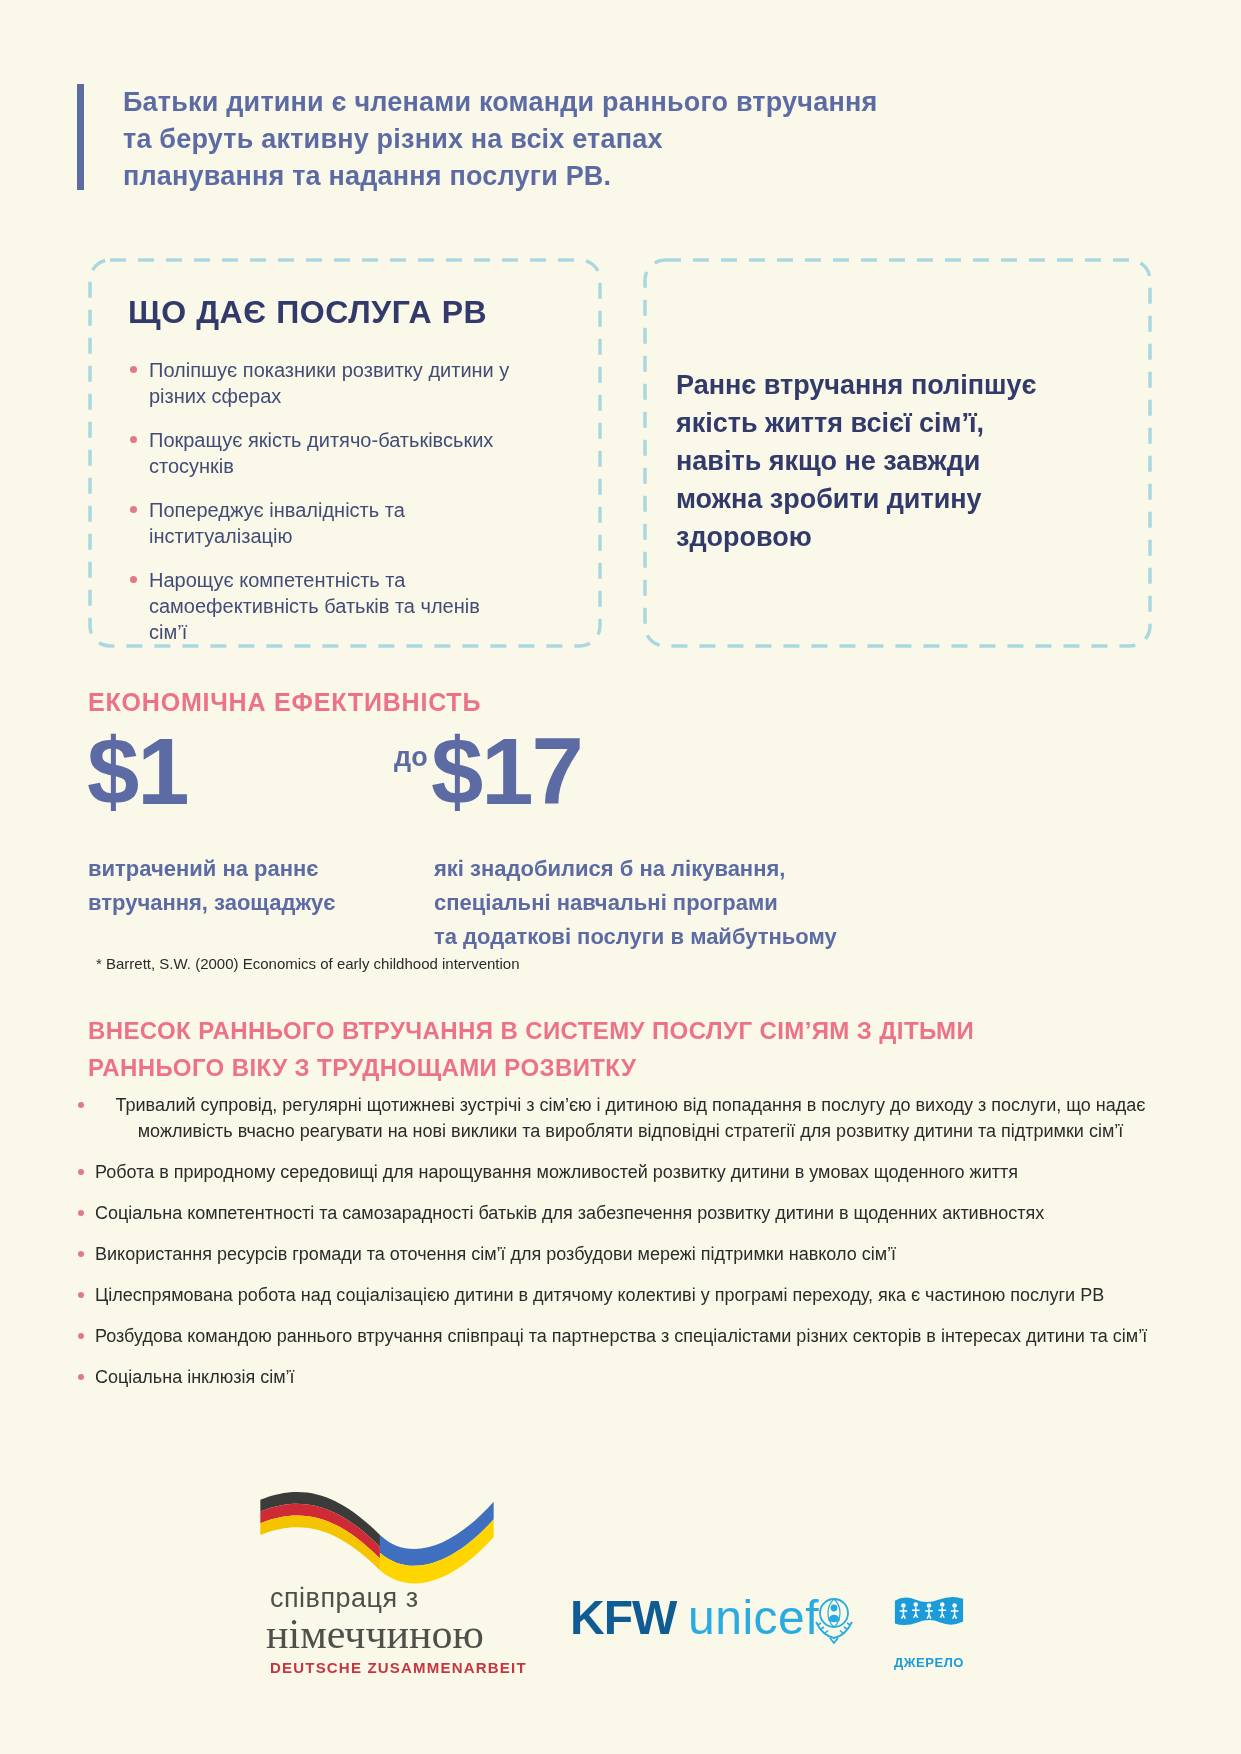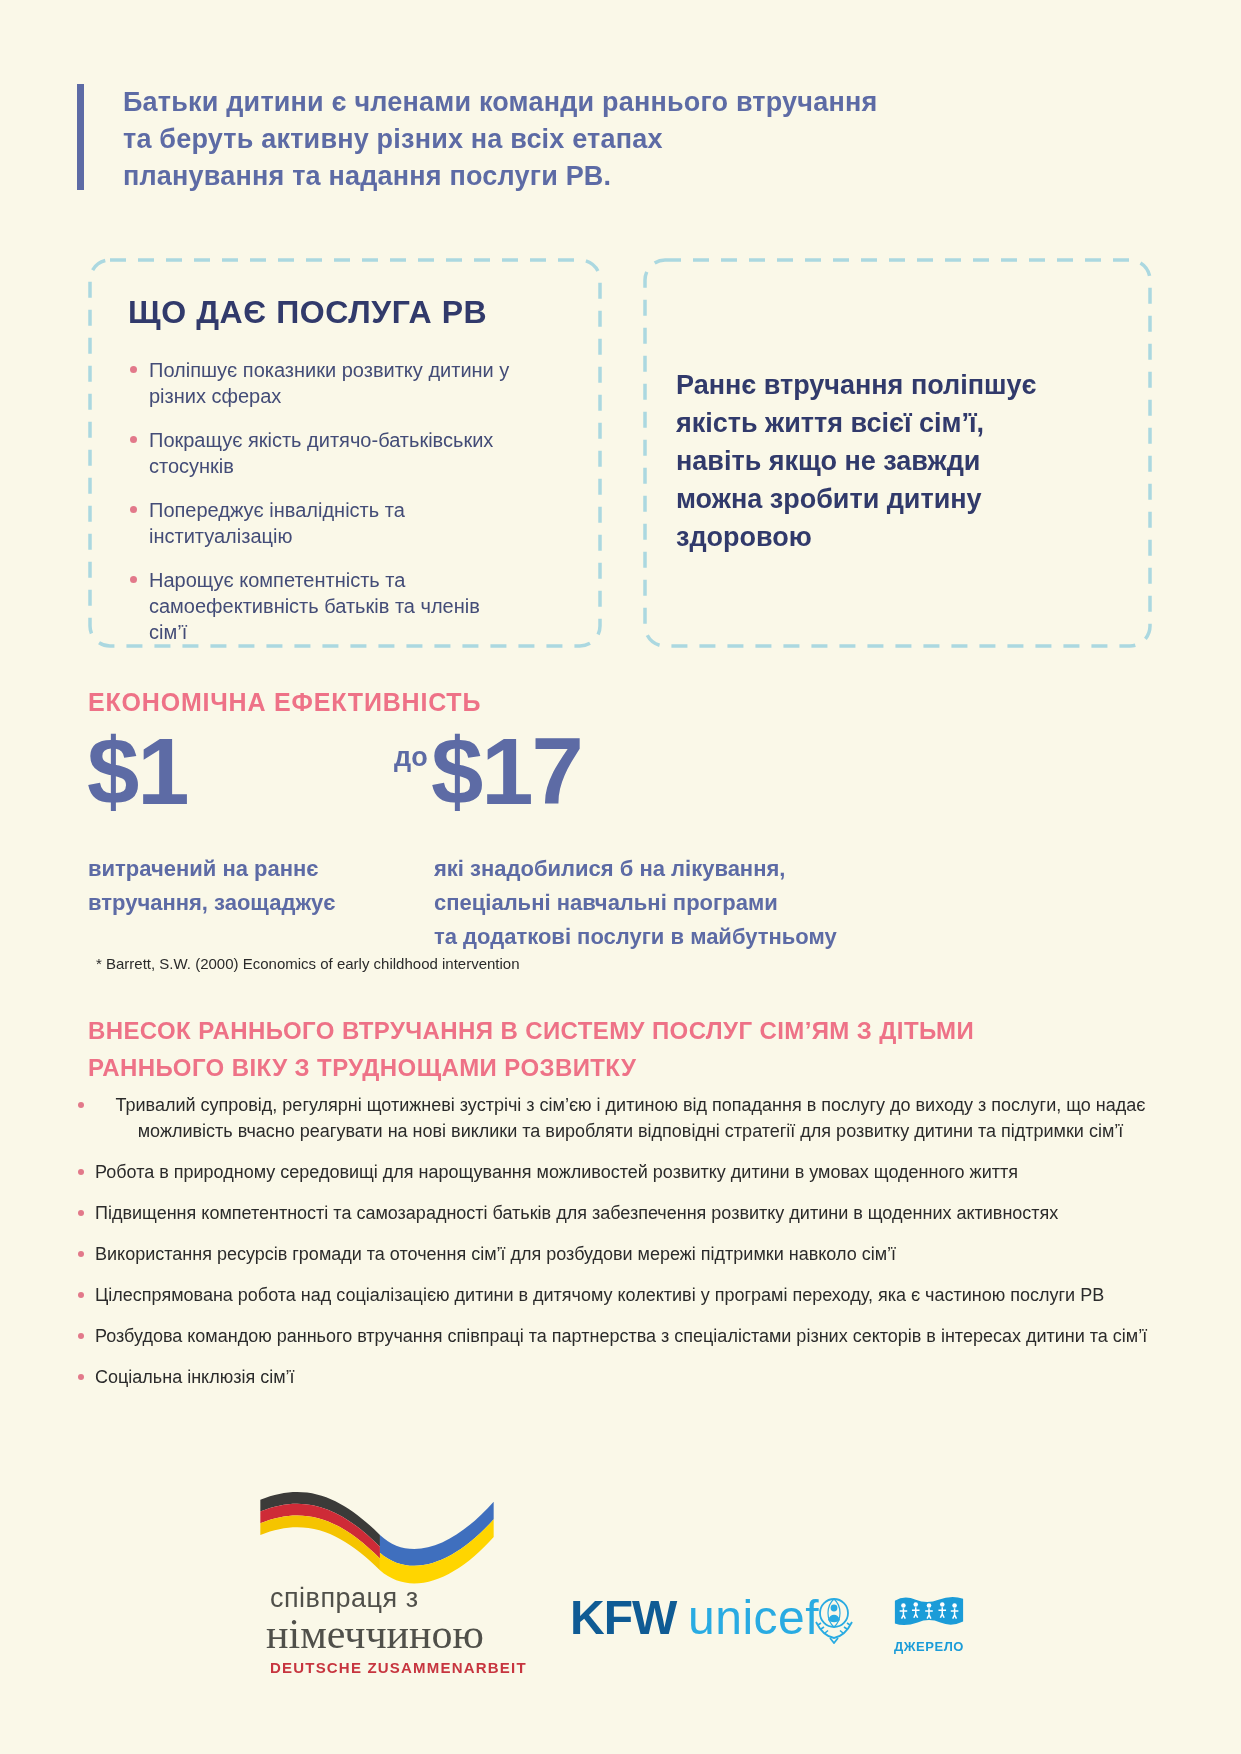--- a/index.html
+++ b/index.html
@@ -44,21 +44,21 @@
   
   .ribbon{position:absolute;left:253px;top:1484px;}
   .gc-line1{position:absolute;left:270px;top:1583px;font-size:27px;color:#50504a;letter-spacing:.5px;}
   .gc-line2{position:absolute;left:266px;top:1610px;font-size:42px;color:#50504a;
             font-family:"Liberation Serif",serif;}
   .gc-line3{position:absolute;left:270px;top:1659px;font-size:15px;font-weight:700;color:#c7353f;letter-spacing:1.2px;}
   .kfw{position:absolute;left:570px;top:1590px;font-size:48px;font-weight:700;color:#0f5b94;letter-spacing:-1px;}
   .unicef{position:absolute;left:688px;top:1590px;font-size:48px;color:#29abe2;letter-spacing:.5px;}
   .unicef-emblem{position:absolute;left:812px;top:1594px;}
   .dzherelo{position:absolute;left:891px;top:1592px;width:76px;text-align:center;}
-  .dzherelo-label{font-size:13px;font-weight:700;color:#1b9cd8;letter-spacing:.5px;margin-top:1px;}
+  .dzherelo-label{font-size:13px;font-weight:700;color:#1b9cd8;letter-spacing:.5px;margin-top:17px;}
 </style>
 </head>
 <body>
 
 <div class="page">
 
   <div class="quote-bar"></div>
   <div class="quote-text">
     <div>Батьки дитини є членами команди раннього втручання</div>
     <div>та беруть активну різних на всіх етапах</div>
@@ -126,21 +126,21 @@
     <div class="contrib-item">
       <span class="dot"></span>
       <span class="btext">Тривалий супровід, регулярні щотижневі зустрічі з сім’єю і дитиною від попадання в послугу до виходу з послуги, що надає можливість вчасно реагувати на нові виклики та виробляти відповідні стратегії для розвитку дитини та підтримки сім’ї</span>
     </div>
     <div class="contrib-item">
       <span class="dot"></span>
       <span class="btext">Робота в природному середовищі для нарощування можливостей розвитку дитини в умовах щоденного життя</span>
     </div>
     <div class="contrib-item">
       <span class="dot"></span>
-      <span class="btext">Підвищення компетентності та самозарадності батьків для забезпечення розвитку дитини в щоденних активностях</span>
+      <span class="btext">Соціальна компетентності та самозарадності батьків для забезпечення розвитку дитини в щоденних активностях</span>
     </div>
     <div class="contrib-item">
       <span class="dot"></span>
       <span class="btext">Використання ресурсів громади та оточення сім’ї для розбудови мережі підтримки навколо сім’ї</span>
     </div>
     <div class="contrib-item">
       <span class="dot"></span>
       <span class="btext">Цілеспрямована робота над соціалізацією дитини в дитячому колективі у програмі переходу, яка є частиною послуги РВ</span>
     </div>
     <div class="contrib-item">

